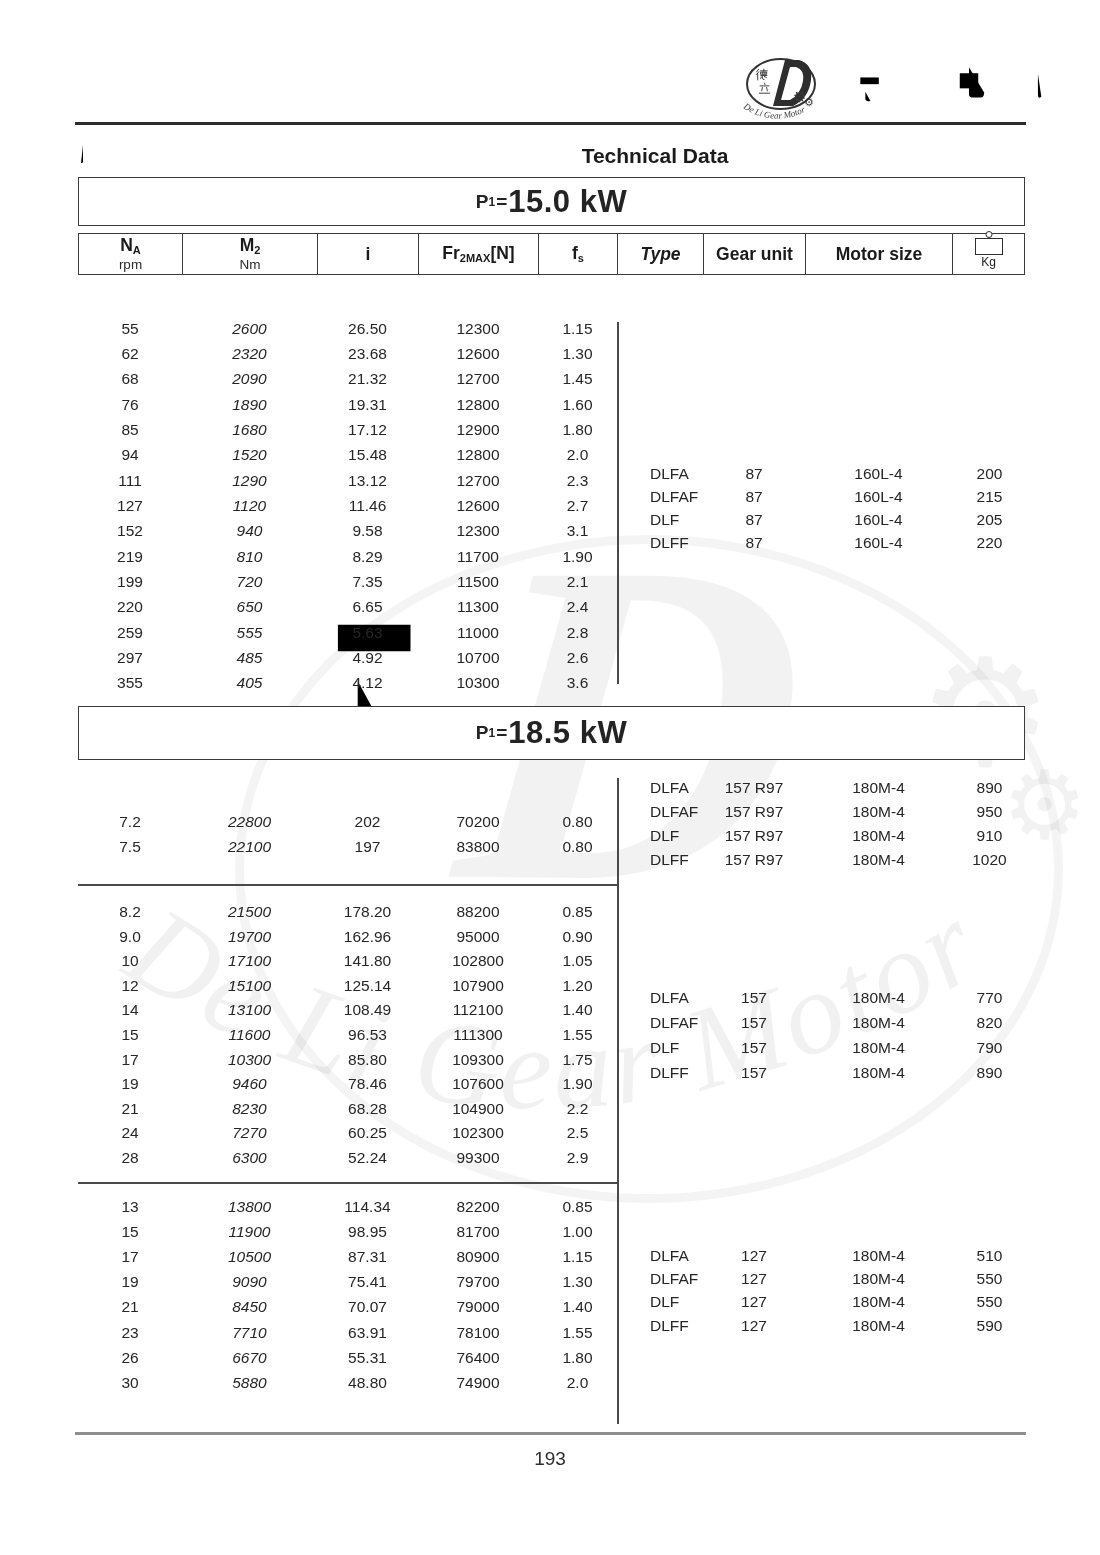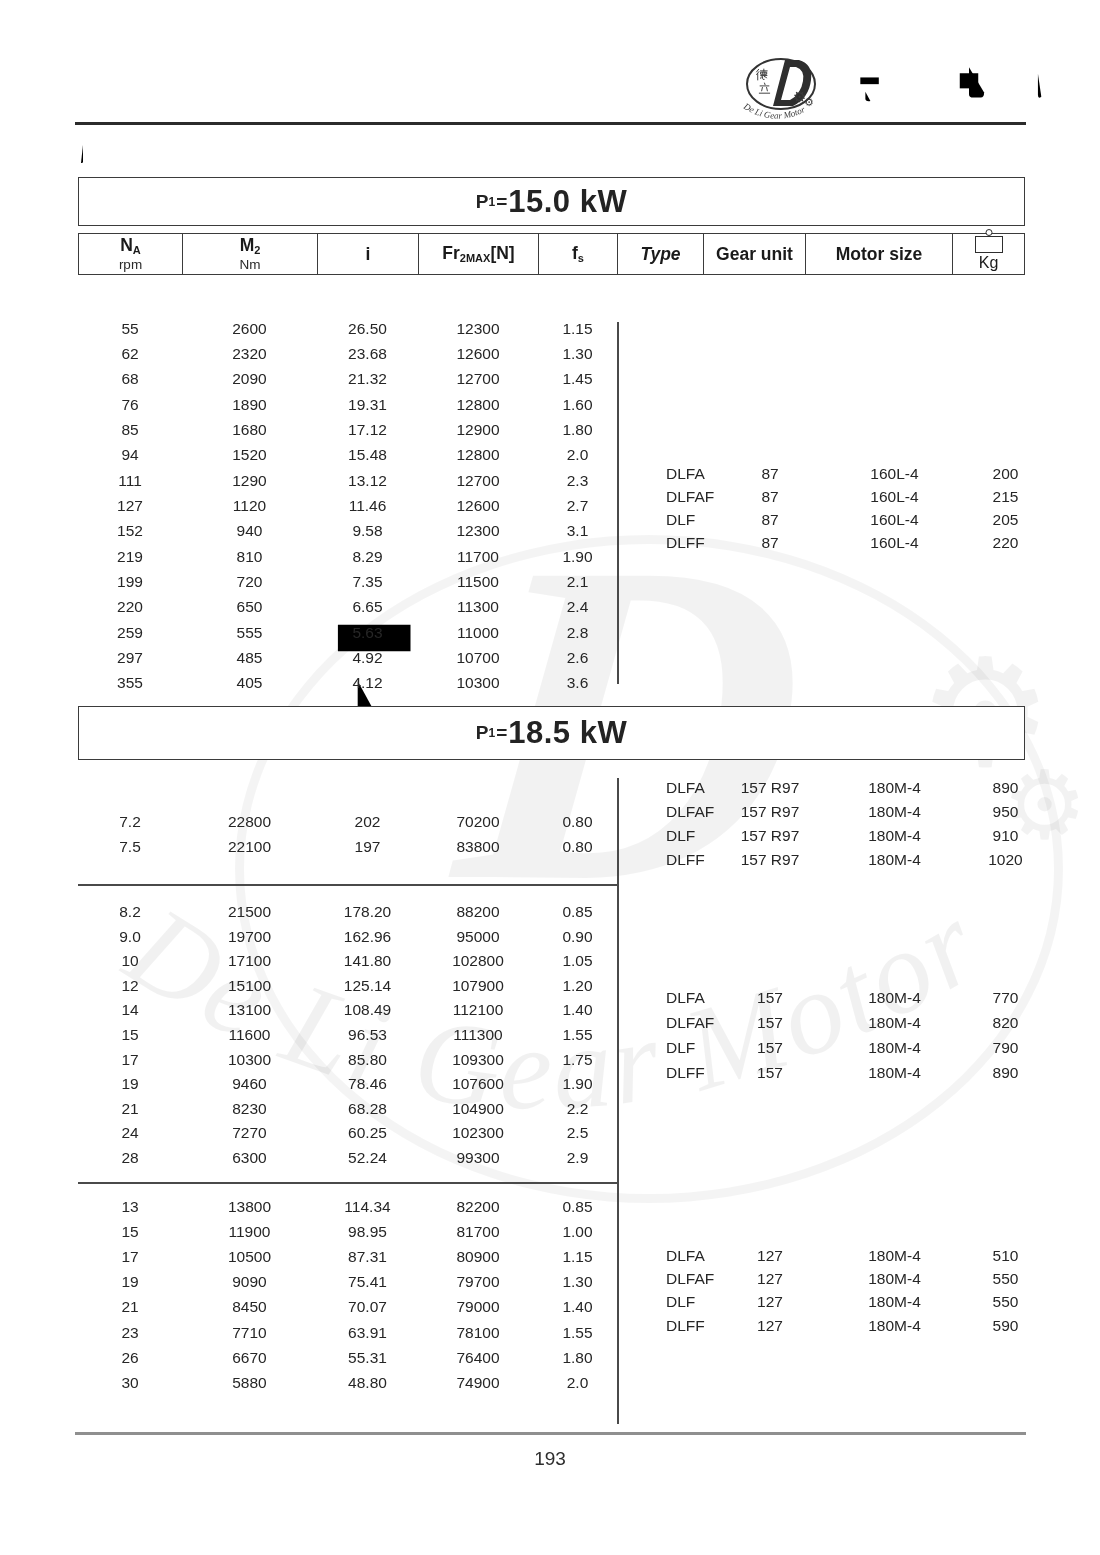--- a/index.html
+++ b/index.html
@@ -40,29 +40,29 @@
               display:flex;background:#fff;}
   .hcell{border-right:1.5px solid #3b3b3b;box-sizing:border-box;display:flex;flex-direction:column;
          align-items:center;justify-content:center;line-height:1.15;}
   .hcell:last-child{border-right:none;flex:1;}
   .hmain{font-weight:bold;font-size:17.5px;color:#1a1a1a;}
   .hmain sub{font-size:11px;vertical-align:-3px;}
   .hunit{font-size:13.5px;color:#2a2a2a;}
   .kgicon{width:26px;height:15px;border:1.6px solid #2e2e2e;position:relative;margin-bottom:1px;background:#fff;}
   .kgicon::before{content:'';position:absolute;left:50%;top:-8px;transform:translateX(-50%);
                   width:5px;height:5px;border:1.3px solid #2e2e2e;border-radius:50%;background:#fff;}
-  .kgtext{font-size:16px;color:#1a1a1a;}
+  .kgtext{font-size:12px;color:#1a1a1a;}
 
   
   .rows{position:absolute;left:78px;width:539px;z-index:1;}
-  .types{position:absolute;left:617px;width:410px;z-index:1;padding-left:16px;}
+  .types{position:absolute;left:617px;width:410px;z-index:1;}
   .num-row,.type-row{display:flex;height:var(--rh);align-items:center;font-size:15.5px;color:#262626;}
   .num-row span{display:block;text-align:center;}
   .num-row span:nth-child(1){width:104px;}
-  .num-row span:nth-child(2){width:135px;}
+  .num-row span:nth-child(2){width:135px;font-style:italic;}
   .num-row span:nth-child(3){width:101px;}
   .num-row span:nth-child(4){width:120px;}
   .num-row span:nth-child(5){width:79px;}
   .type-row span{display:block;text-align:center;}
   .type-row span:nth-child(1){width:86px;text-align:left;padding-left:33px;box-sizing:border-box;}
   .type-row span:nth-child(2){width:102px;}
   .type-row span:nth-child(3){width:147px;}
   .type-row span:nth-child(4){width:75px;}
 
   .vline{position:absolute;width:1.6px;background:#4a4a4a;z-index:1;}
@@ -224,20 +224,21 @@
     <svg class="glyph g6" width="25" height="25">
         <use href="#sym-shu"></use>
       </svg>
     <svg class="glyph g6" width="25" height="25">
         <use href="#sym-can"></use>
       </svg>
     <svg class="glyph g6" width="25" height="25">
         <use href="#sym-shuN"></use>
       </svg>
   </div>
+  <div class="abs title-en">Technical Data</div>
 
   <div class="abs banner" style="top:177px;height:49px;">
     <span class="p">P</span>
       <sub>1</sub>
       <span class="eq">=</span>
       <span class="big">15.0 kW</span>
   </div>
 
   <div class="abs header-row">
     <div class="hcell" style="width:104px;">

